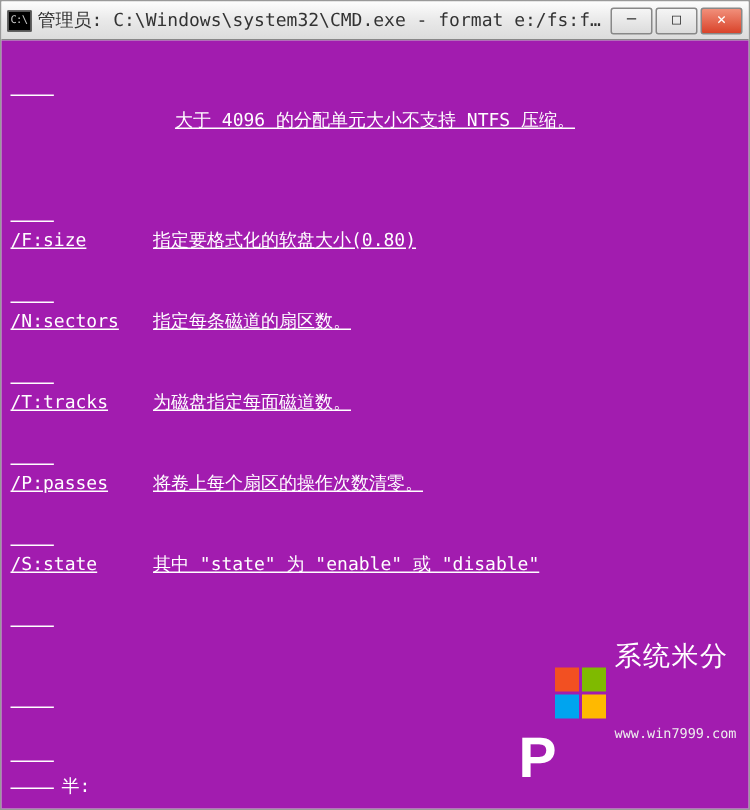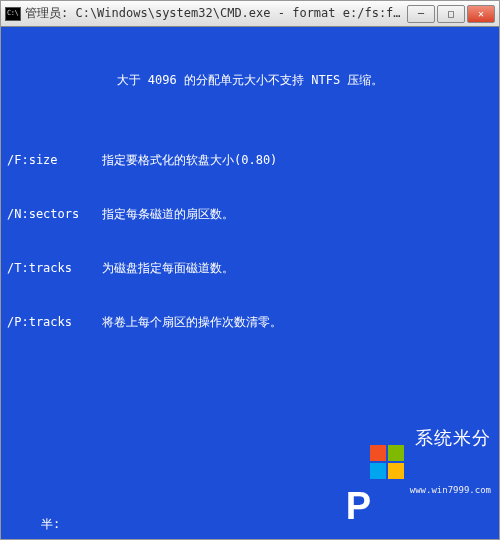--- a/index.html
+++ b/index.html
@@ -72,28 +72,29 @@
       font-size: 10px;
       color: #333;
     }
     .win-btn.close {
       background: linear-gradient(to bottom, #f18f7a, #d9432a);
       color: #fff;
     }
     .console-area {
       width: 100%;
       height: calc(100% - 26px);
-      background: #1d4ed8;
+      background: #a21caf;
       color: #fff;
       padding: 4px 6px;
       font-family: "SimSun", "NSimSun", "Consolas", monospace;
       font-size: 12px;
       line-height: 1.5;
       white-space: pre-wrap;
       position: relative;
+      text-decoration: underline;
     }
     .centered-line {
       text-align: center;
       padding: 4px 0 8px 0;
     }
     .option-line {
       display: flex;
     }
     .option-key {
       width: 95px;
@@ -133,21 +134,20 @@
     }
     .wq1 { background: #f25022; }
     .wq2 { background: #7fba00; }
     .wq3 { background: #00a4ef; }
     .wq4 { background: #ffb900; }
     .watermark-text {
       color: #fff;
       font-size: 18px;
       line-height: 1.1;
       letter-spacing: 1px;
-      text-align: right;
     }
     .watermark-sub {
       color: #eee;
       font-size: 9px;
       letter-spacing: 0px;
       text-align: center;
     }
     .big-letter {
       position: absolute;
       right: 128px;
@@ -181,22 +181,26 @@
     </div>
     <div class="option-line">
       <span class="option-key">/N:sectors</span>
       <span class="option-desc">指定每条磁道的扇区数。</span>
     </div>
     <div class="option-line">
       <span class="option-key">/T:tracks</span>
       <span class="option-desc">为磁盘指定每面磁道数。</span>
     </div>
     <div class="option-line">
-      <span class="option-key">/P:tracks</span>
+      <span class="option-key">/P:passes</span>
       <span class="option-desc">将卷上每个扇区的操作次数清零。</span>
+    </div>
+    <div class="option-line">
+      <span class="option-key">/S:state</span>
+      <span class="option-desc">其中 "state" 为 "enable" 或 "disable"</span>
     </div>
     <div class="option-line">
       <span class="option-key"></span>
     </div>
 
     
 
     
     
     

